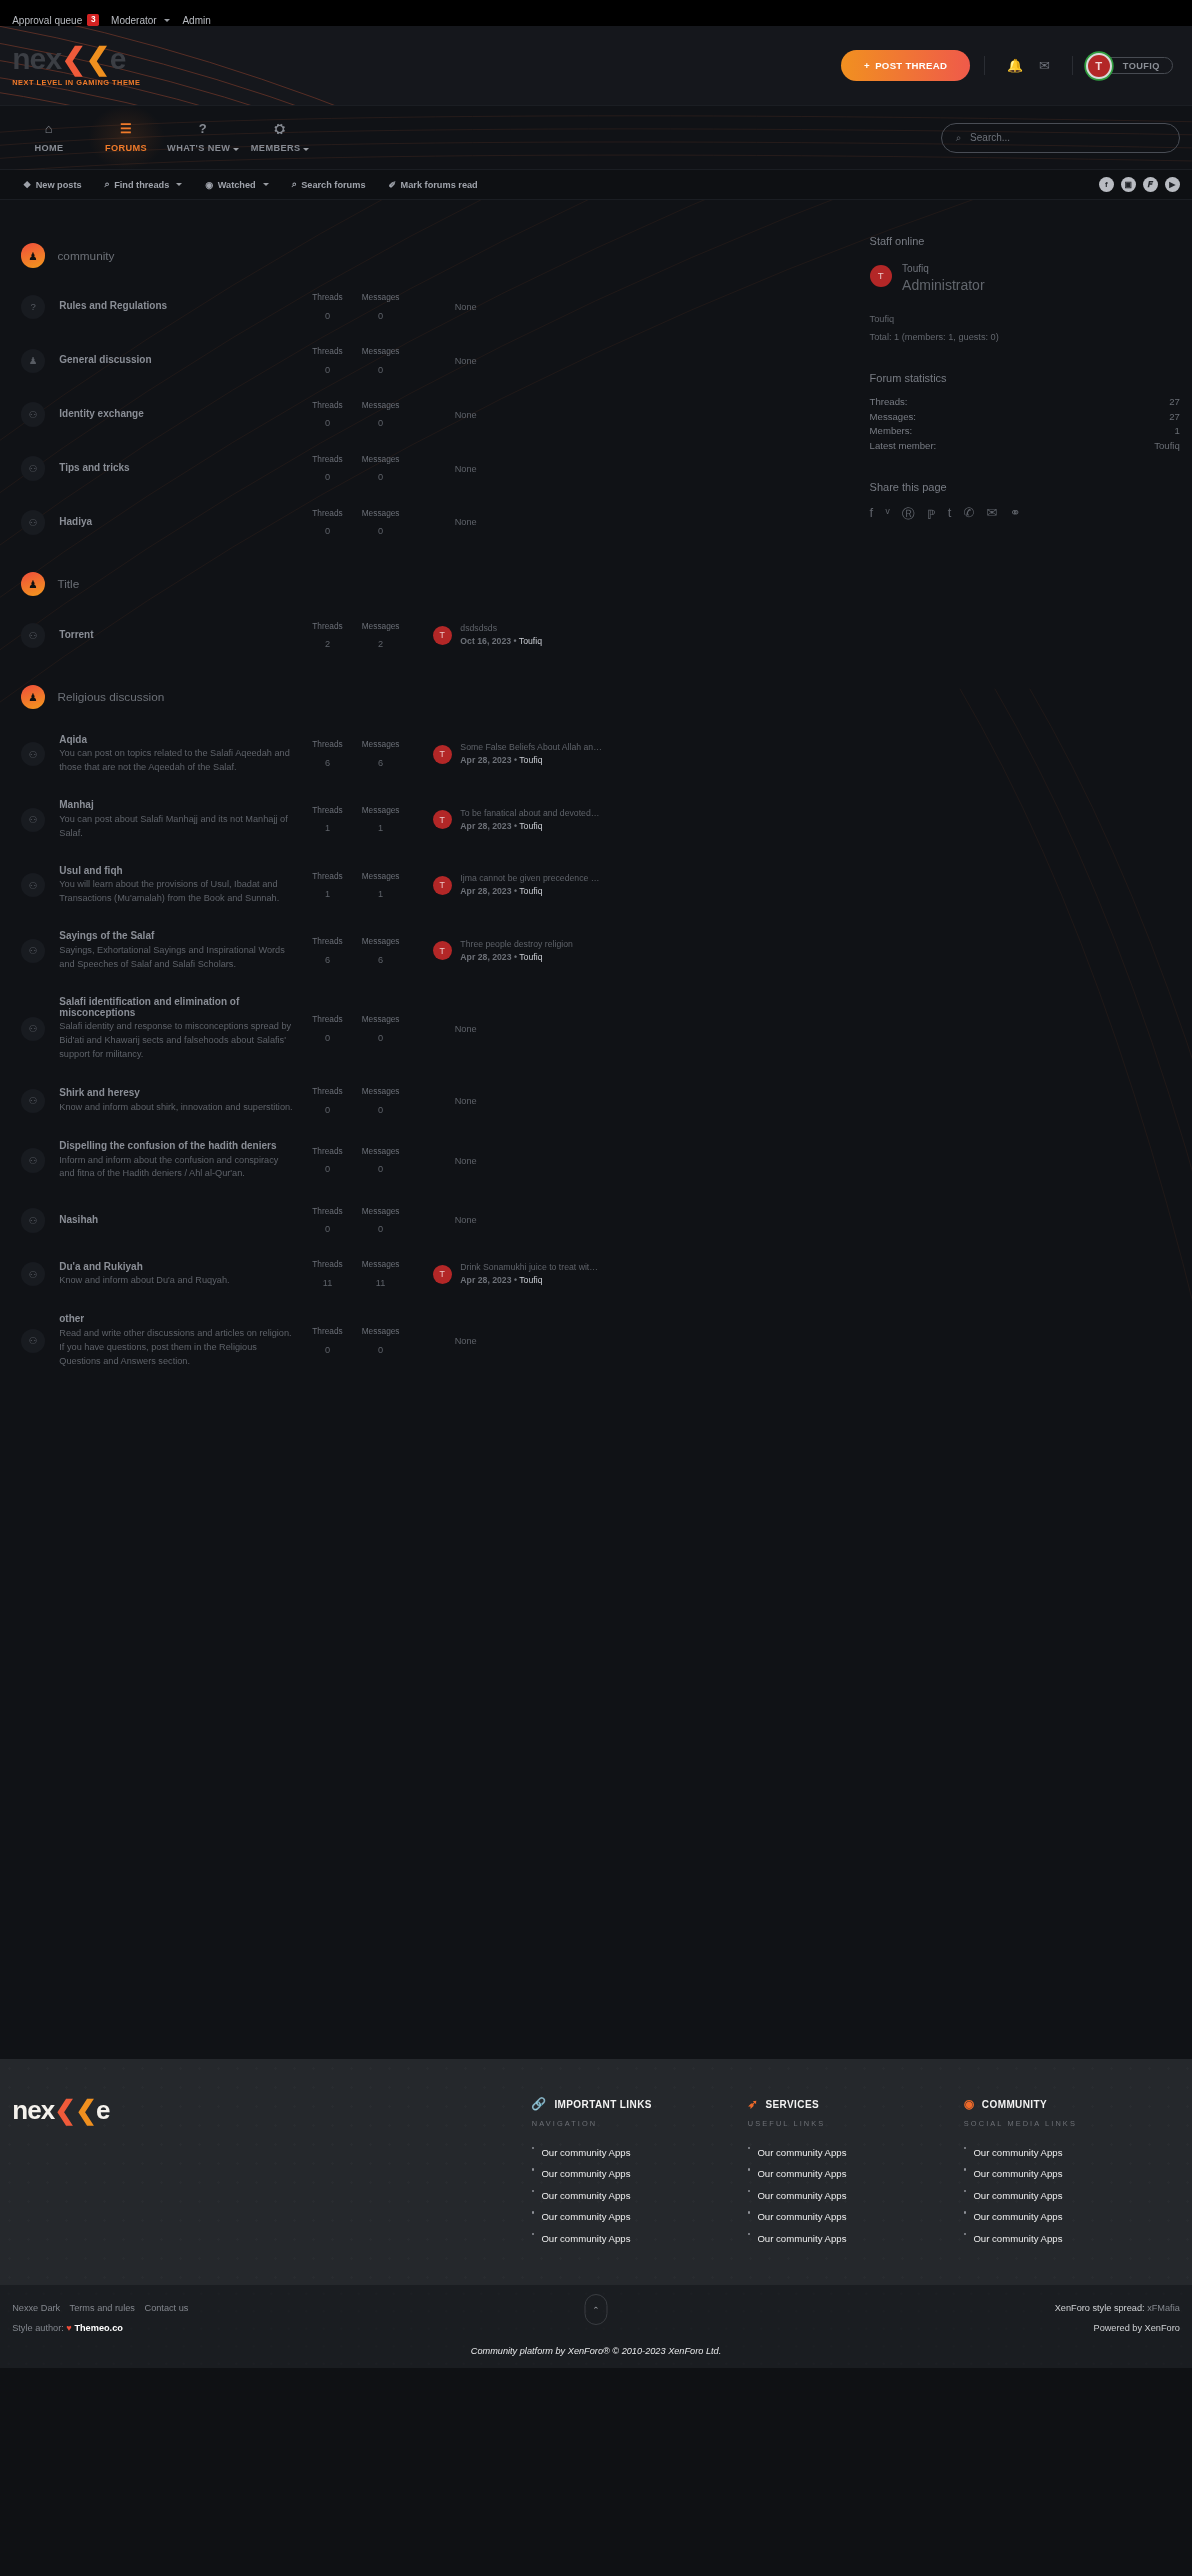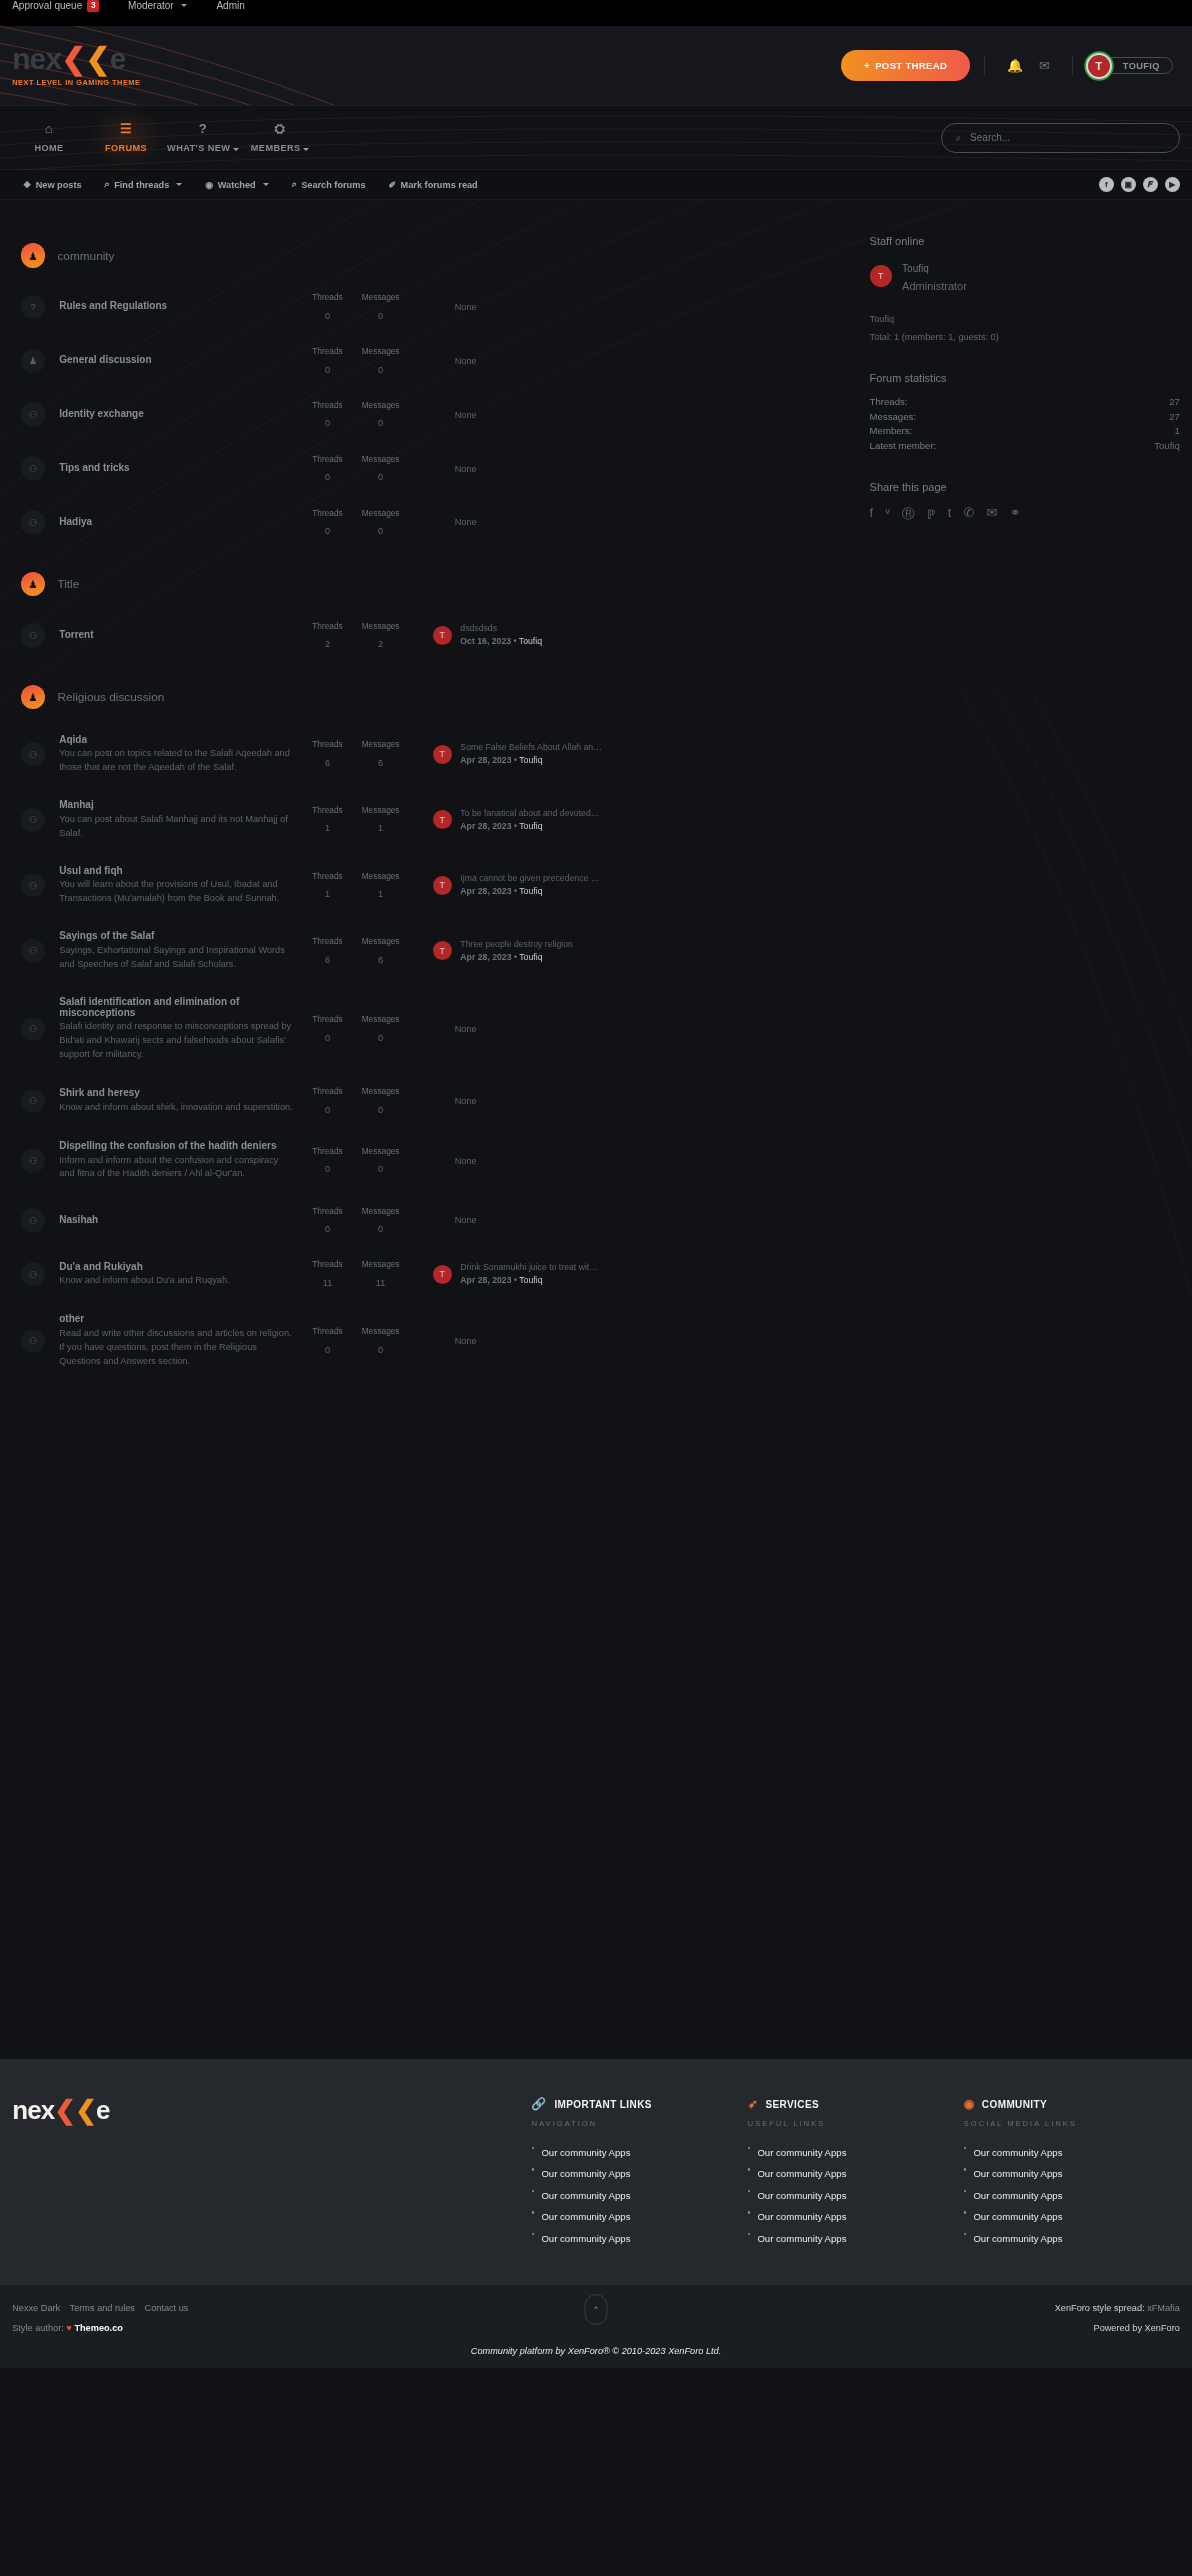--- a/index.html
+++ b/index.html
@@ -11,23 +11,23 @@
   }
   body { width: 1192px; min-height: 2576px; overflow-x: hidden; }
 
   a { color: inherit; text-decoration: none; }
 
   
   .staffbar {
     height: 26px;
     background: #000000;
     display: flex;
-    align-items: flex-start;
+    align-items: flex-end;
     padding-left: 12.2px;
-    gap: 29px;
+    gap: 12px;
     font-size: 10px;
     color: #b9bcc2;
   }
   .staffbar .item { display: flex; align-items: center; gap: 5.2px; }
   .badge-red {
     background: #d32222; color: #fff; font-size: 8.3px; font-weight: bold;
     padding: 0.9px 3.5px; border-radius: 1.7px; line-height: 1.2;
   }
   .caret { width:0;height:0;border-left:3.5px solid transparent;border-right:3.5px solid transparent;border-top:3.5px solid #9a9da3; display:inline-block; margin-left:2.6px;}
 
@@ -180,21 +180,21 @@
   .last-meta { color:#6d7178; font-weight:700; }
   .last-none { font-size:9.2px; color:#5e6269; margin-left: 24.4px; padding-left: 22px; }
 
   
   .side-block { margin-bottom: 30px; }
   .side-h { font-size:11px; color:#787c84; margin-bottom: 12.2px; font-weight:500;}
   .staff-item { display:flex; align-items:center; gap:10.5px; margin-bottom: 12.2px; }
   .staff-ava { width:22px;height:22px;border-radius:50%;background:#b32727;color:#ecc9c9;
     display:flex;align-items:center;justify-content:center;font-size:9.6px; }
   .staff-n { font-size:10px; color:#6e727a; line-height:1.45; }
-  .staff-r { font-size:11px; color:#62666d; }
+  .staff-r { font-size:14px; color:#62666d; }
   .side-line { font-size:9.2px; color:#62666d; margin-bottom:8.7px; }
   .stat-row { display:flex; justify-content:space-between; font-size:9.6px; margin-bottom:3.5px; }
   .stat-row .k { color:#787c84; }
   .stat-row .v { color:#696d74; }
   .share-icons { display:flex; gap:12.2px; font-size:13px; color:#5f636a; margin-top:3.5px; }
 
   
   .footer {
     position:relative; background:#25282c; padding: 38px 12.2px 31px 12.2px;
   }

